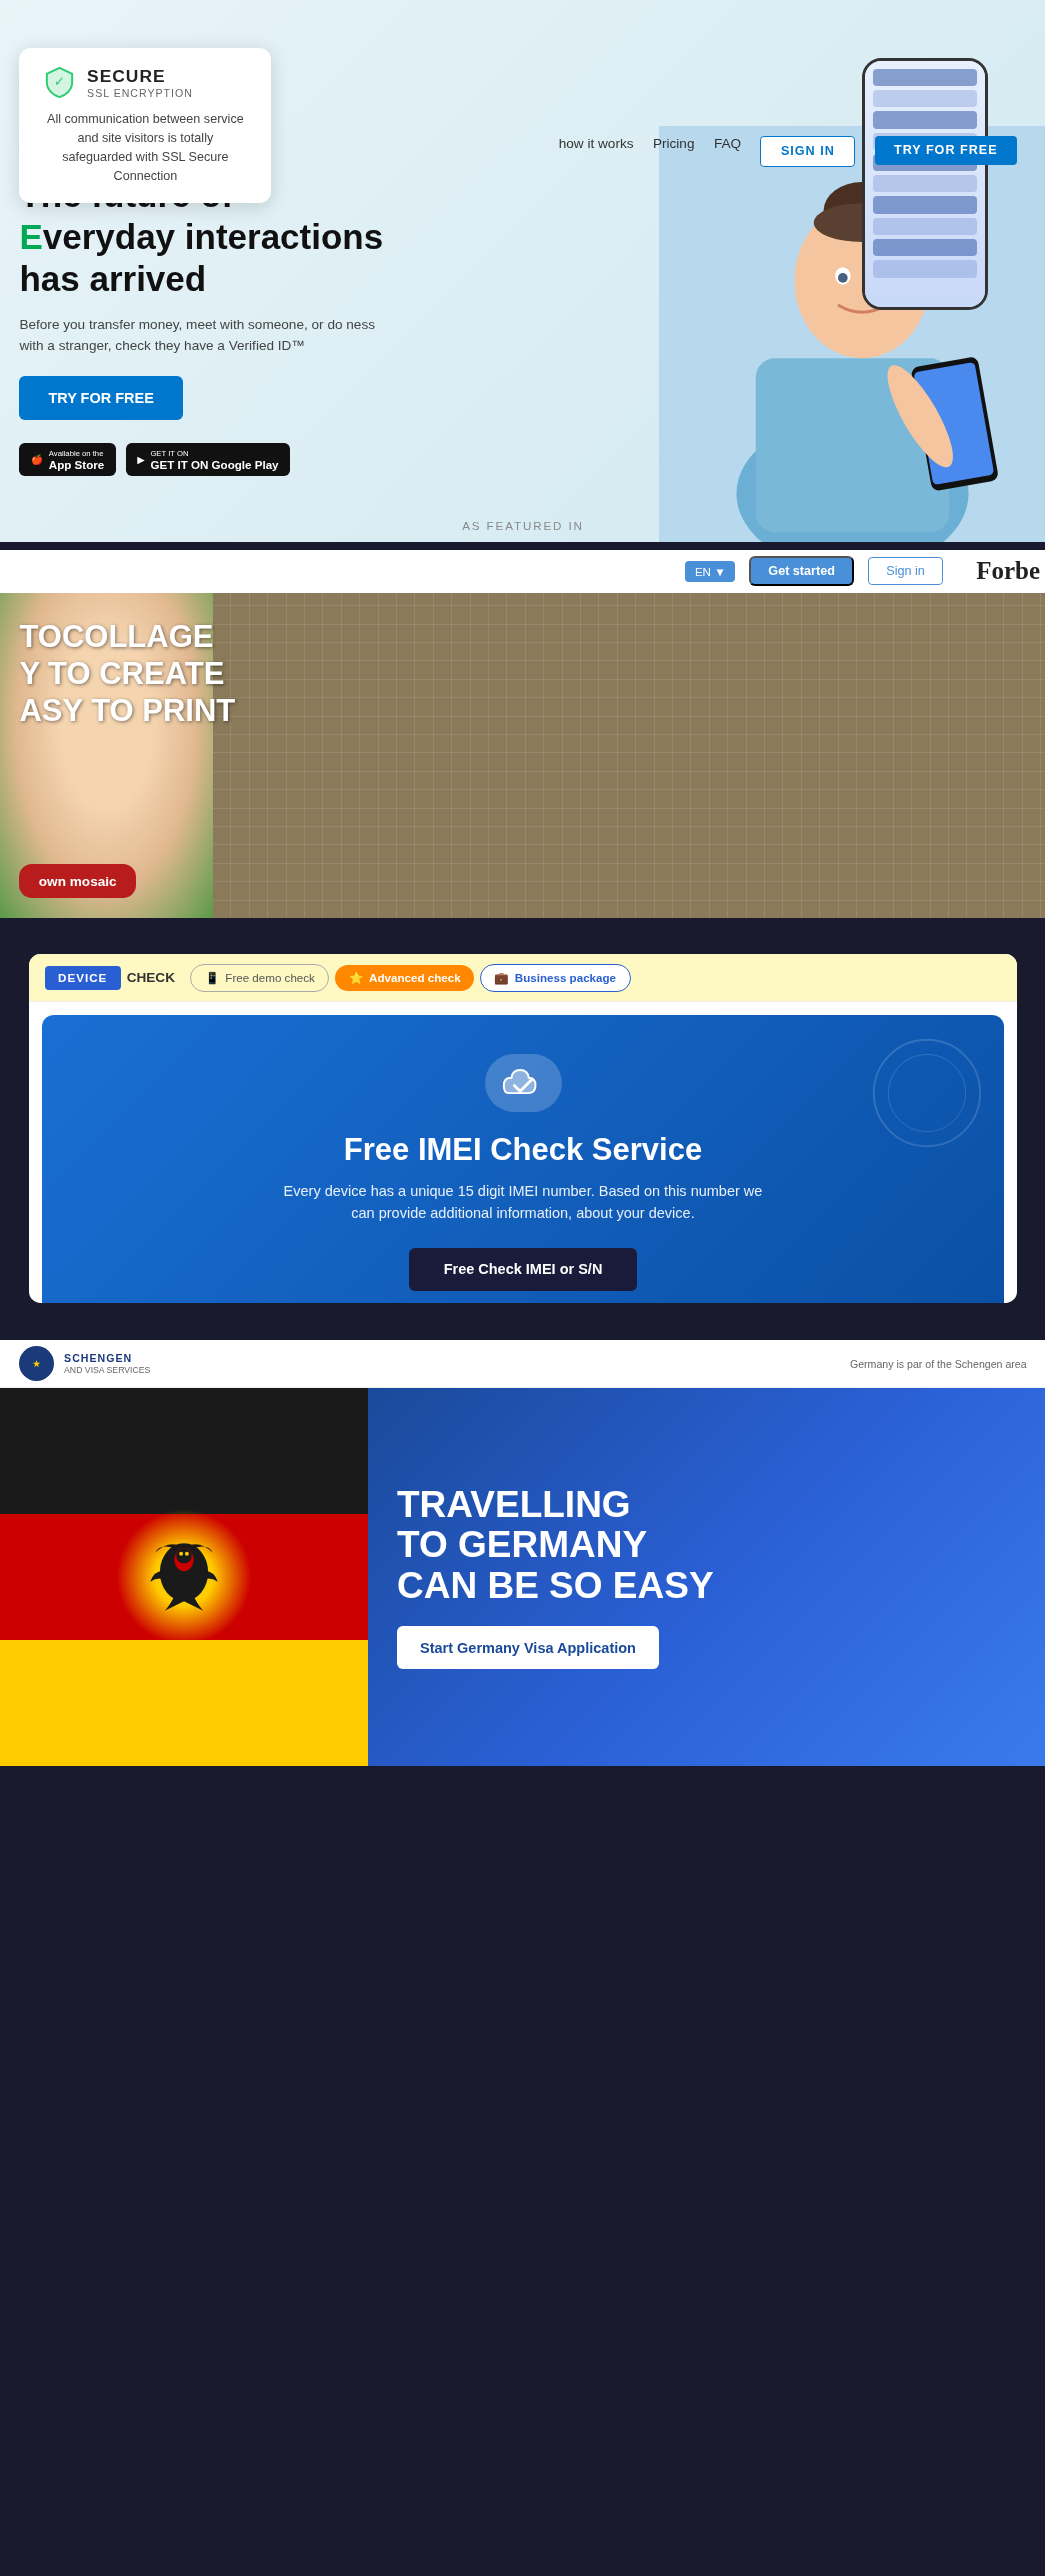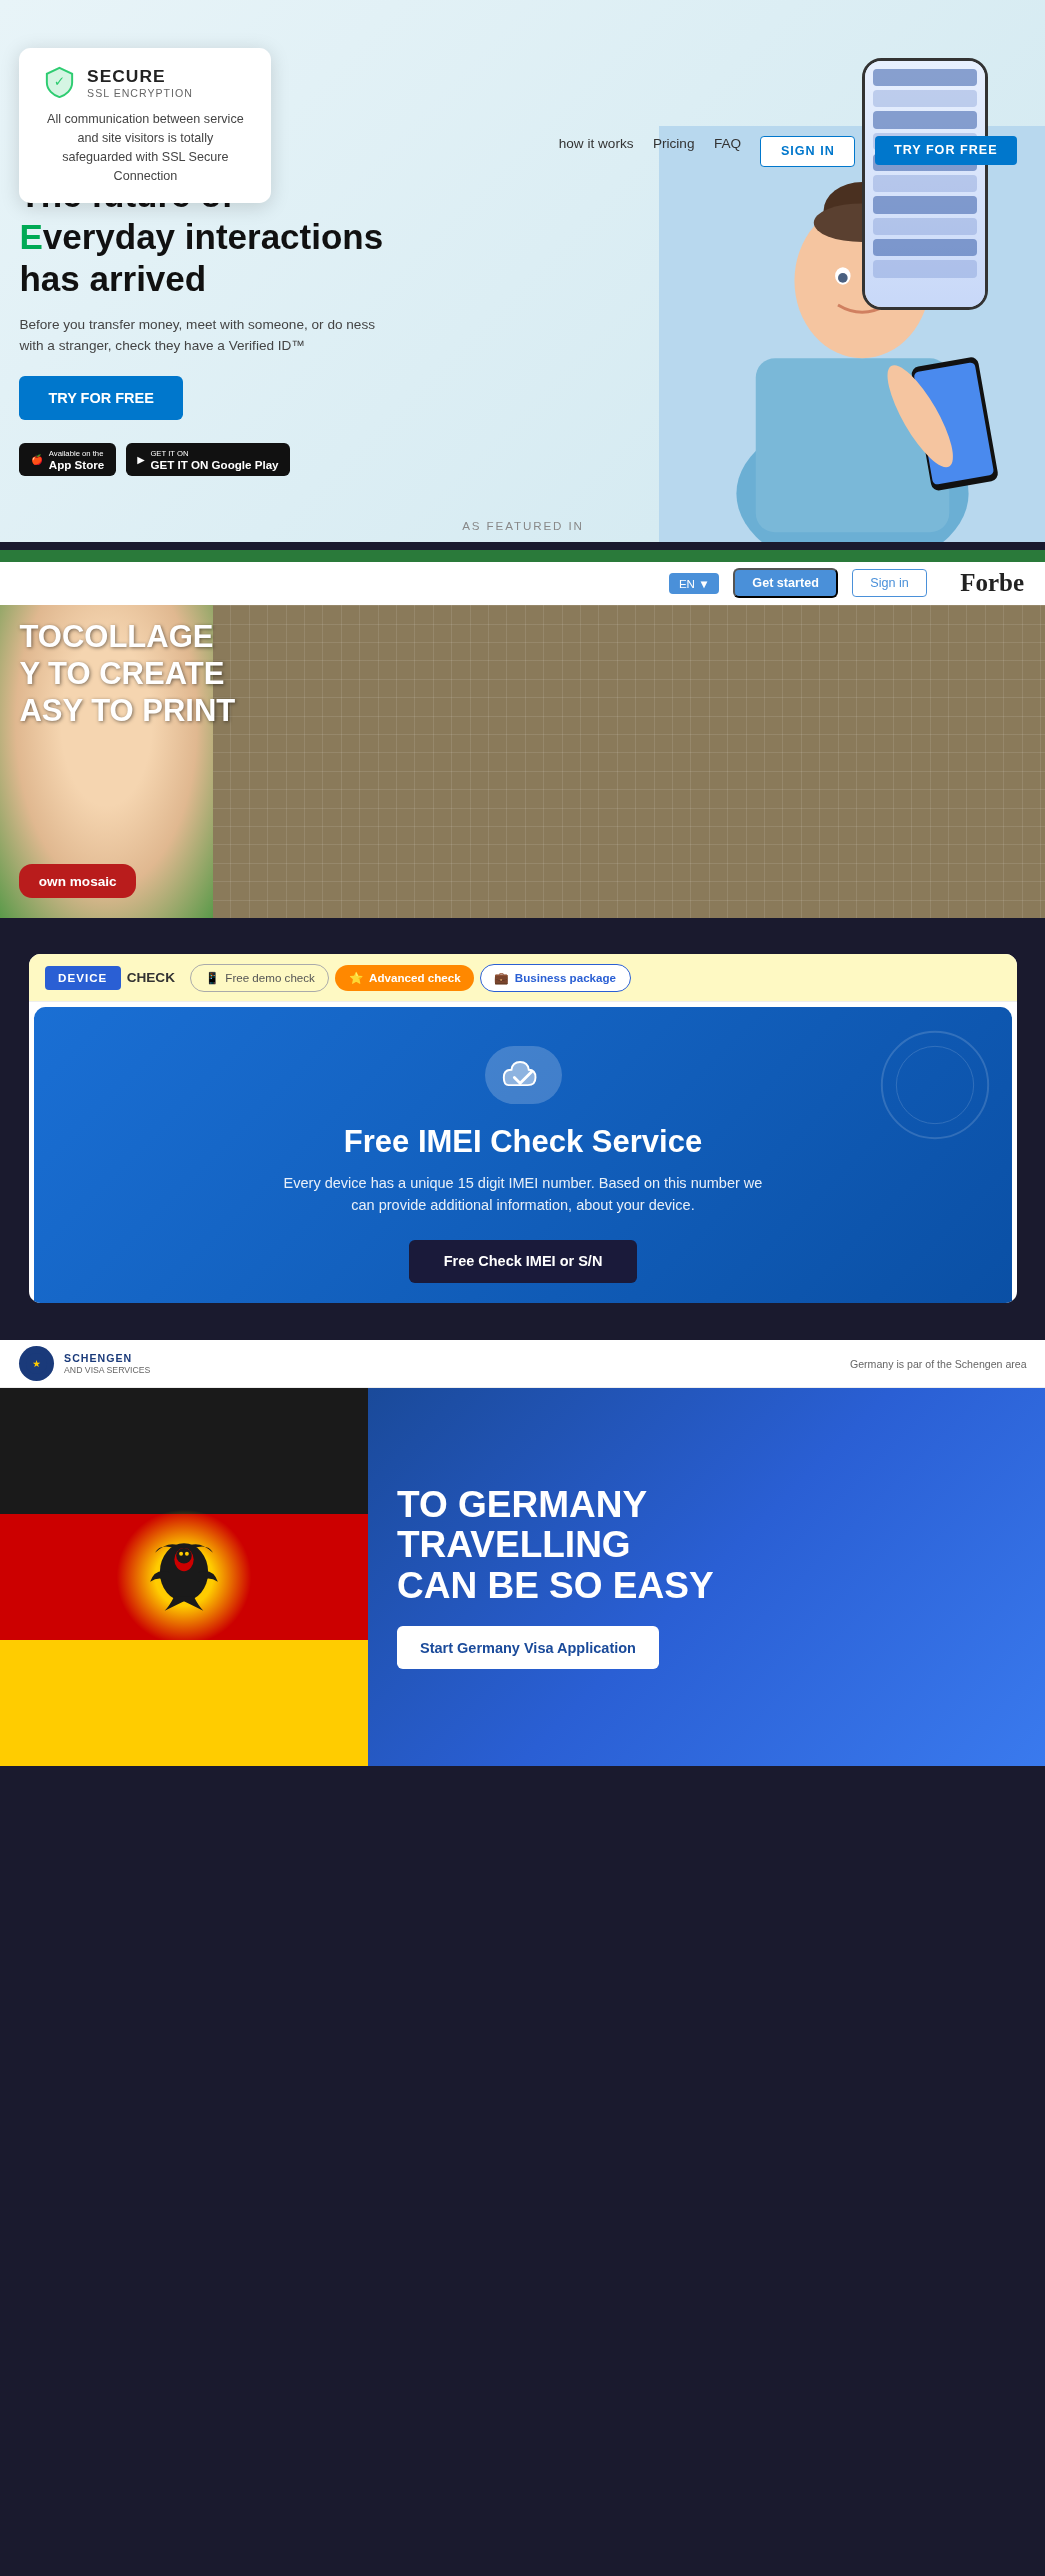--- a/index.html
+++ b/index.html
@@ -195,29 +195,29 @@
     .section-mosaic {
       position: relative;
       width: 1046px;
       height: 368px;
       background: #2a7a3a;
       overflow: hidden;
     }
 
     .mosaic-nav {
       position: absolute;
-      top: 12px;
+      top: 0;
       left: 0;
       right: 0;
       background: white;
       height: 43px;
       display: flex;
       align-items: center;
       justify-content: flex-end;
-      padding: 0 22px;
+      padding: 0 6px;
       gap: 13.6px;
       z-index: 10;
     }
 
     .lang-btn {
       background: #4a90d9;
       color: white;
       padding: 3.9px 9.7px;
       border-radius: 3.9px;
       font-size: 11.6px;
@@ -385,21 +385,21 @@
       border-radius: 19.4px;
       font-size: 11.6px;
       font-weight: 600;
       display: flex;
       align-items: center;
       gap: 5.8px;
     }
 
     .imei-hero {
       background: linear-gradient(135deg, #1a6fd4 0%, #0a4fa4 100%);
-      margin: 5px;
+      margin: 13px;
       border-radius: 11.6px;
       padding: 39px;
       text-align: center;
       color: white;
       position: relative;
       overflow: hidden;
     }
 
     .imei-cloud-icon {
       width: 77px;
@@ -819,21 +819,21 @@
           <ellipse cx="60" cy="42" rx="10" ry="12" fill="#c00"></ellipse>
           <ellipse cx="60" cy="38" rx="8" ry="8" fill="#1a1a1a"></ellipse>
           <circle cx="57" cy="36" r="2" fill="#ffcc00"></circle>
           <circle cx="63" cy="36" r="2" fill="#ffcc00"></circle>
         </svg>
       </div>
     </div>
 
     <div class="visa-content">
       <div class="visa-title">
+        <div>TRAVELLING</div>
         <div>TO GERMANY</div>
-        <div>TRAVELLING</div>
         <div>CAN BE SO EASY</div>
       </div>
       <div class="btn-visa">Start Germany Visa Application</div>
     </div>
   </div>
 </div>
 
 
 </body></html>

